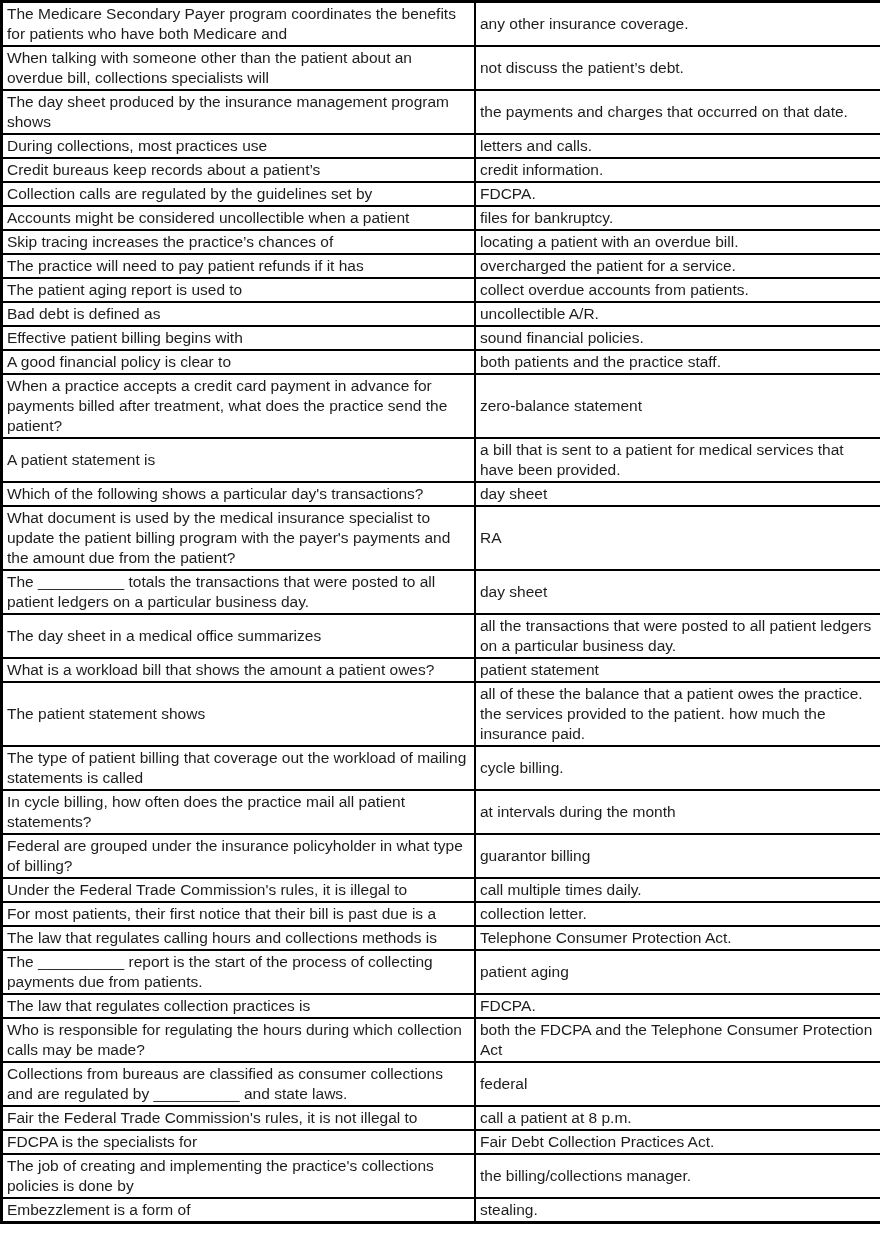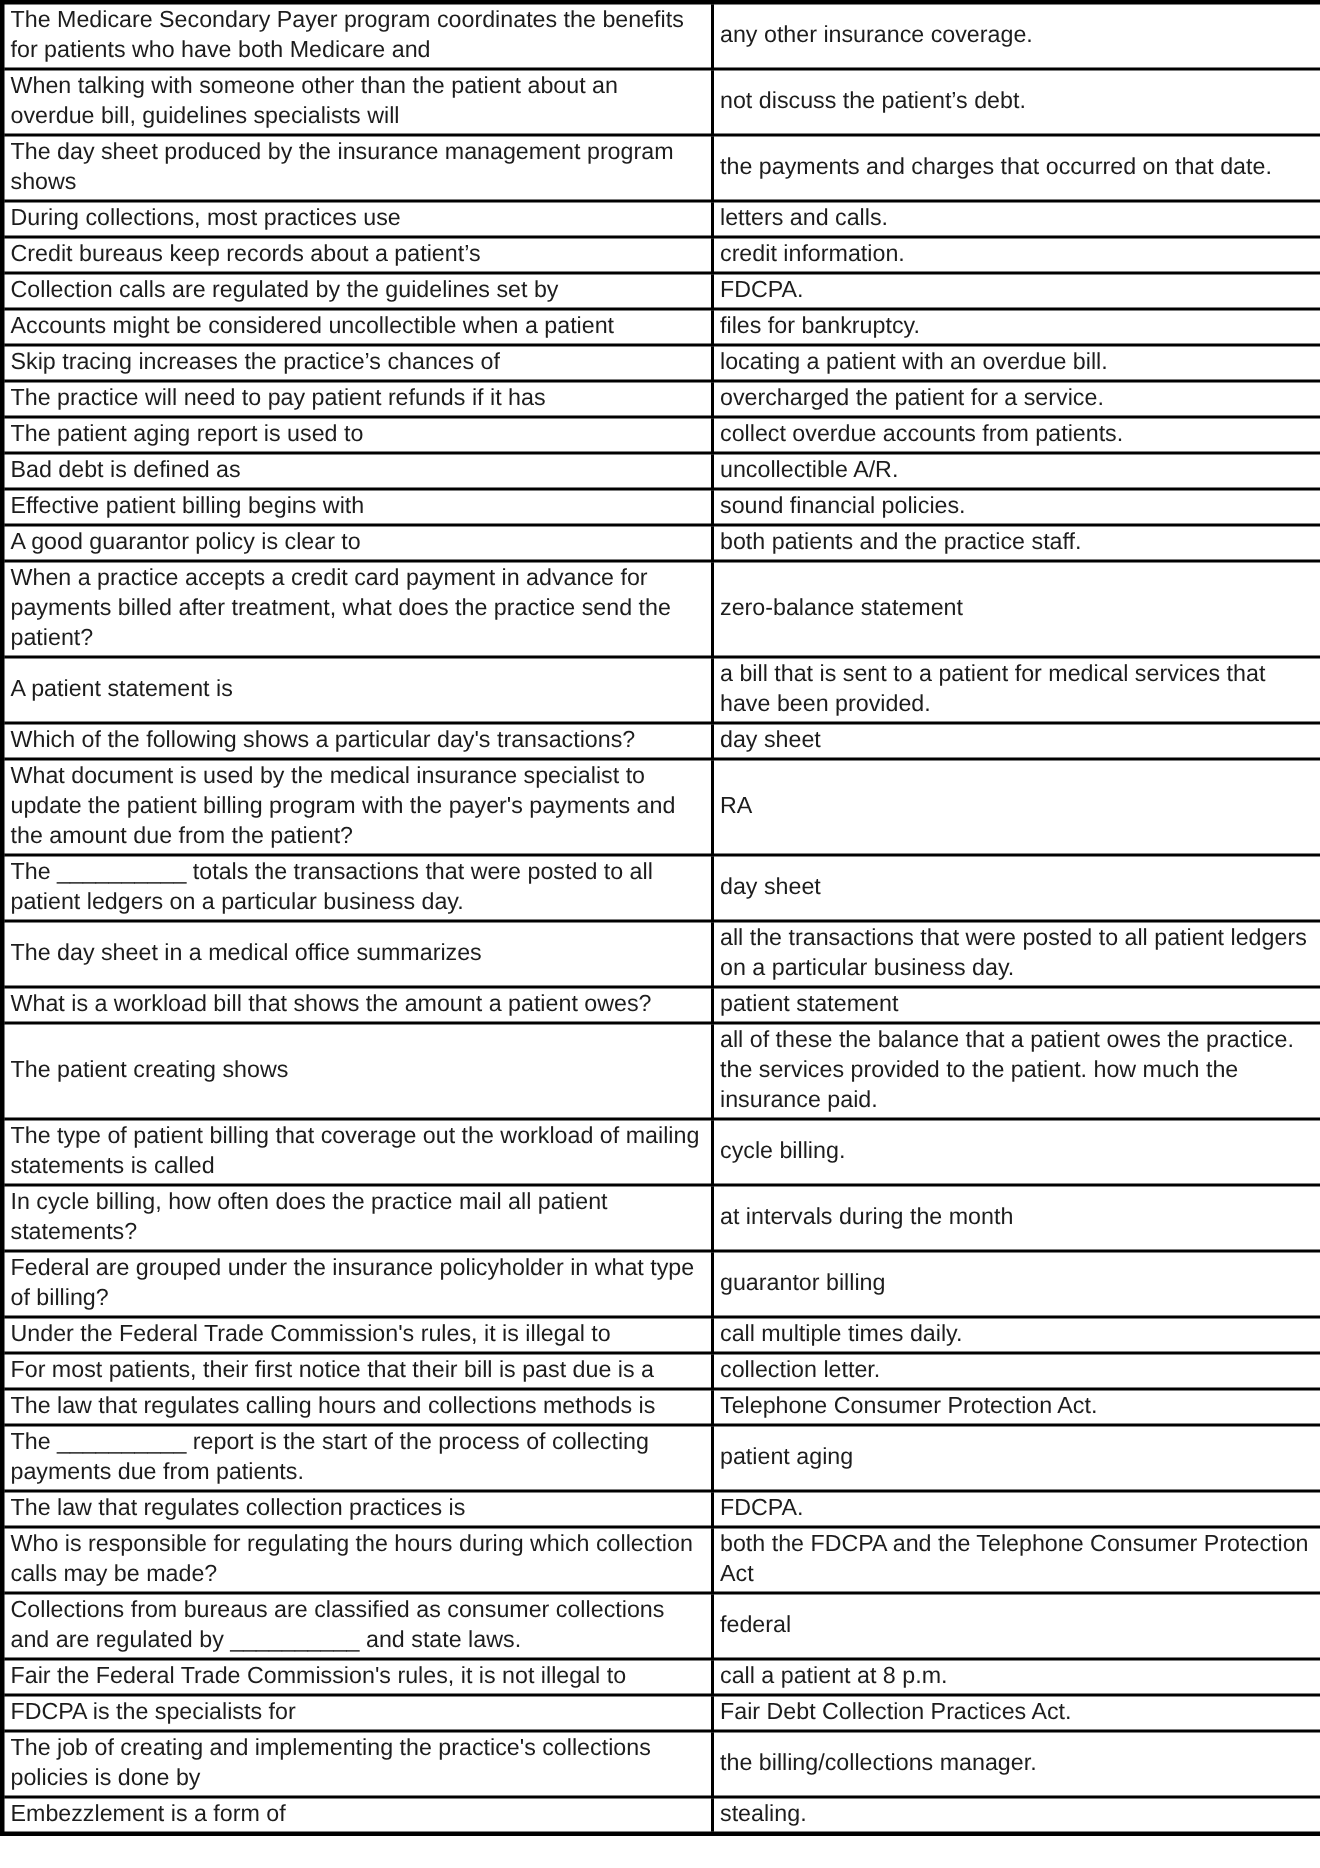--- a/index.html
+++ b/index.html
@@ -40,21 +40,21 @@
 <body>
 
 <div class="page">
   <table class="flashcards">
     <tbody>
         <tr>
           <td class="q-cell">The Medicare Secondary Payer program coordinates the benefits for patients who have both Medicare and</td>
           <td class="a-cell">any other insurance coverage.</td>
         </tr>
         <tr>
-          <td class="q-cell">When talking with someone other than the patient about an overdue bill, guidelines specialists will</td>
+          <td class="q-cell">When talking with someone other than the patient about an overdue bill, collections specialists will</td>
           <td class="a-cell">not discuss the patient’s debt.</td>
         </tr>
         <tr>
           <td class="q-cell">The day sheet produced by the insurance management program shows</td>
           <td class="a-cell">the payments and charges that occurred on that date.</td>
         </tr>
         <tr>
           <td class="q-cell">During collections, most practices use</td>
           <td class="a-cell">letters and calls.</td>
         </tr>
@@ -84,21 +84,21 @@
         </tr>
         <tr>
           <td class="q-cell">Bad debt is defined as</td>
           <td class="a-cell">uncollectible A/R.</td>
         </tr>
         <tr>
           <td class="q-cell">Effective patient billing begins with</td>
           <td class="a-cell">sound financial policies.</td>
         </tr>
         <tr>
-          <td class="q-cell">A good guarantor policy is clear to</td>
+          <td class="q-cell">A good financial policy is clear to</td>
           <td class="a-cell">both patients and the practice staff.</td>
         </tr>
         <tr>
           <td class="q-cell">When a practice accepts a credit card payment in advance for payments billed after treatment, what does the practice send the patient?</td>
           <td class="a-cell">zero-balance statement</td>
         </tr>
         <tr>
           <td class="q-cell">A patient statement is</td>
           <td class="a-cell">a bill that is sent to a patient for medical services that have been provided.</td>
         </tr>
@@ -116,21 +116,21 @@
         </tr>
         <tr>
           <td class="q-cell">The day sheet in a medical office summarizes</td>
           <td class="a-cell">all the transactions that were posted to all patient ledgers on a particular business day.</td>
         </tr>
         <tr>
           <td class="q-cell">What is a workload bill that shows the amount a patient owes?</td>
           <td class="a-cell">patient statement</td>
         </tr>
         <tr>
-          <td class="q-cell">The patient creating shows</td>
+          <td class="q-cell">The patient statement shows</td>
           <td class="a-cell">all of these the balance that a patient owes the practice. the services provided to the patient. how much the insurance paid.</td>
         </tr>
         <tr>
           <td class="q-cell">The type of patient billing that coverage out the workload of mailing statements is called</td>
           <td class="a-cell">cycle billing.</td>
         </tr>
         <tr>
           <td class="q-cell">In cycle billing, how often does the practice mail all patient statements?</td>
           <td class="a-cell">at intervals during the month</td>
         </tr>

